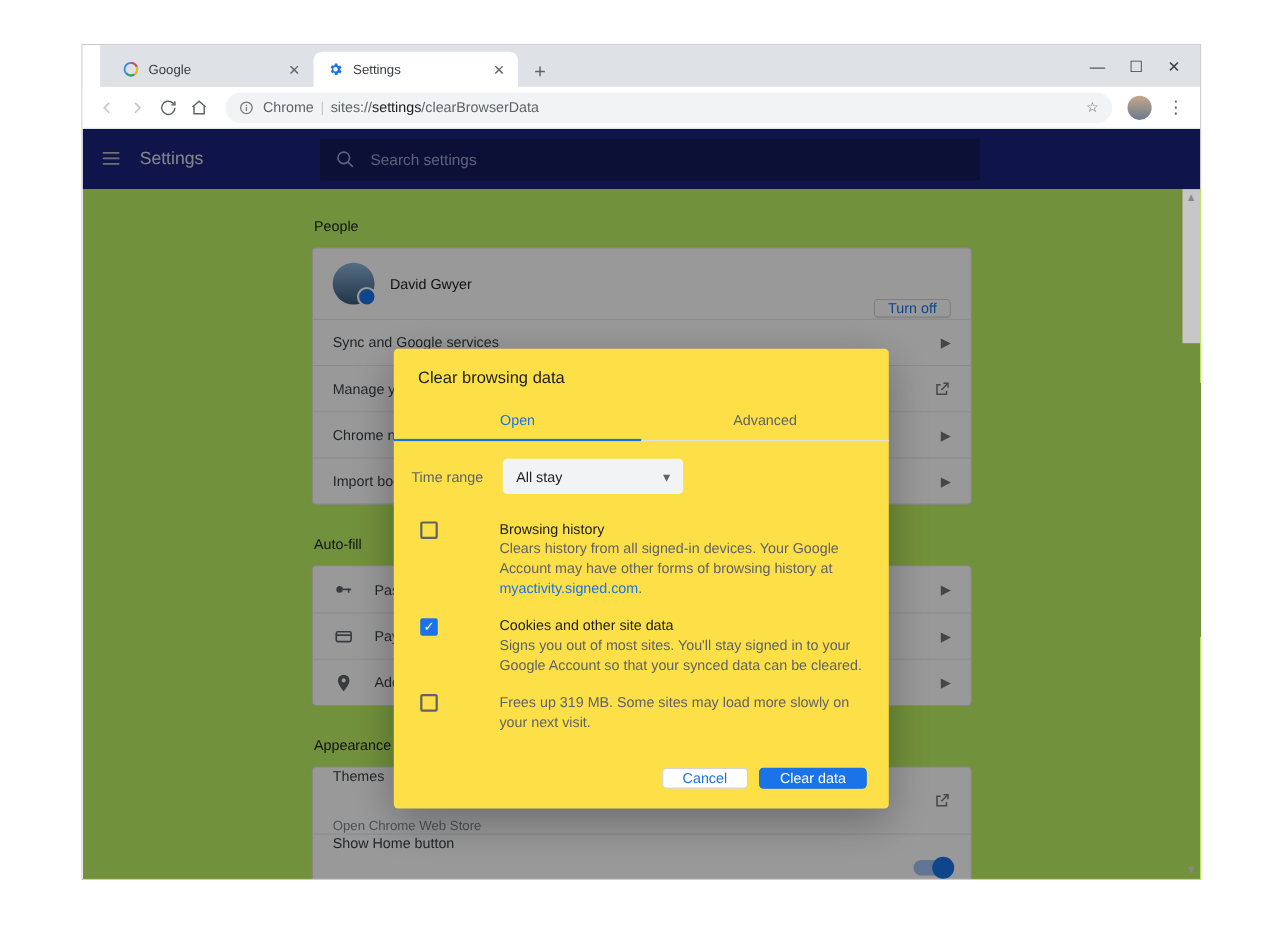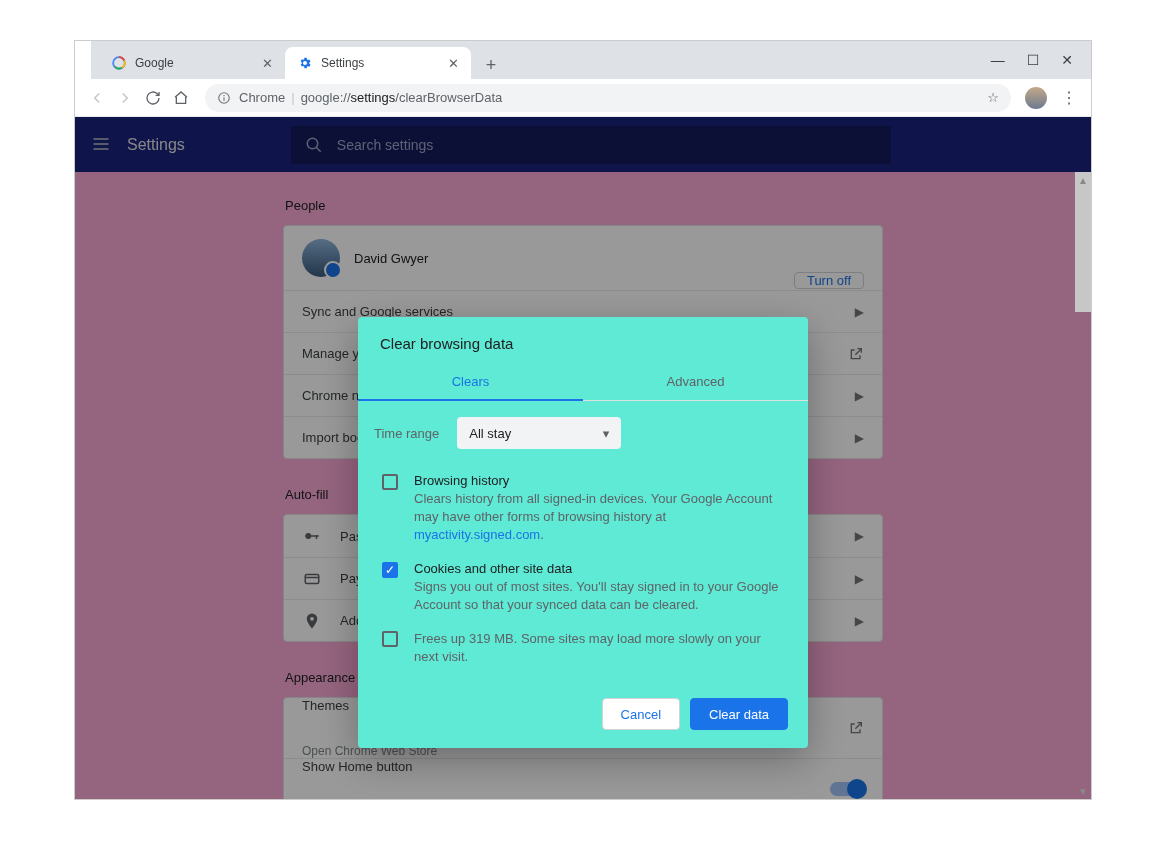--- a/index.html
+++ b/index.html
@@ -29,21 +29,21 @@
 .toolbar .menu3 { width: 28px; height: 28px; display: flex; align-items: center; justify-content: center; color: #5f6368; cursor: pointer; }
 
 
 .app { flex: 1; position: relative; background: #fff; overflow: hidden; }
 .app-header { height: 55px; background: #1a237e; display: flex; align-items: center; padding: 0 16px; color: #fff; }
 .app-header .hamburger { width: 22px; height: 22px; color: #bdbdbd; cursor: pointer; margin-right: 14px; }
 .app-header .title { font-size: 16px; color: #e0e0e0; }
 .app-header .search { flex: 1; max-width: 600px; margin-left: 106px; height: 38px; background: #151c5b; border-radius: 2px; display: flex; align-items: center; padding: 0 14px; color: #9da1c4; font-size: 14px; }
 .app-header .search svg { margin-right: 14px; }
 
-.content { height: calc(100% - 55px); overflow-y: auto; background: #f9a8d4; position: relative; }
+.content { height: calc(100% - 55px); overflow-y: auto; background: #bef264; position: relative; }
 .content .page { width: 600px; margin: 0 auto; padding-top: 26px; padding-bottom: 40px; }
 .section-title { font-size: 13px; color: #202124; margin-bottom: 12px; padding-left: 2px; }
 .card { border: 1px solid #e0e0e0; border-radius: 4px; background: #fff; margin-bottom: 28px; }
 .row { display: flex; align-items: center; padding: 0 18px; height: 42px; border-top: 1px solid #e8eaed; cursor: pointer; font-size: 13px; color: #3c4043; }
 .card .row:first-child { border-top: none; }
 .row .label { flex: 1; }
 .row .chev { color: #757575; font-size: 12px; }
 .row .ext { color: #757575; }
 .profile-row { height: 64px; }
 .profile-row .pavatar { width: 38px; height: 38px; border-radius: 50%; background: linear-gradient(#8fb5dd,#3a5a7a); margin-right: 14px; position: relative; }
@@ -52,38 +52,38 @@
 .profile-row .turnoff { margin-left: auto; border: 1px solid #d2d3d5; border-radius: 4px; padding: 0 12px; font-size: 13px; color: #1a73e8; cursor: pointer; margin-top: 45px; }
 .row .icn { width: 20px; margin-right: 18px; color: #5f6368; display: flex; justify-content: center; }
 .row2 { height: 60px; flex-direction: column; align-items: flex-start; justify-content: center; position: relative; }
 .row2 .sub { font-size: 12px; color: #80868b; margin-top: 2px; }
 .row2 .chev, .row2 .ext { position: absolute; right: 18px; top: 50%; transform: translateY(-50%); }
 .toggle { position: absolute; right: 18px; top: 50%; transform: translateY(-50%); width: 34px; height: 14px; background: #a0c3f7; border-radius: 7px; }
 .toggle::after { content: ""; position: absolute; right: -3px; top: -3px; width: 20px; height: 20px; background: #1a73e8; border-radius: 50%; }
 
 
 .overlay { position: absolute; inset: 0; background: rgba(0,0,0,0.4); }
-.dialog { position: absolute; top: 200px; left: 50%; transform: translateX(-50%); width: 450px; background: #5eead4; border-radius: 4px; box-shadow: 0 12px 40px rgba(0,0,0,0.3); display: flex; flex-direction: column; }
+.dialog { position: absolute; top: 200px; left: 50%; transform: translateX(-50%); width: 450px; background: #fde047; border-radius: 4px; box-shadow: 0 12px 40px rgba(0,0,0,0.3); display: flex; flex-direction: column; }
 .dialog .dtitle { font-size: 15px; color: #202124; padding: 18px 22px 14px; }
 .dialog .dtabs { display: flex; }
 .dialog .dtab { flex: 1; text-align: center; font-size: 13px; padding: 8px 0 10px; color: #5f6368; border-bottom: 1px solid #e0e0e0; cursor: pointer; }
 .dialog .dtab.active { color: #1a73e8; border-bottom: 2px solid #1a73e8; font-weight: 500; }
 .dialog .dbody { padding: 16px 16px 24px; }
 .dialog .dtr { display: flex; align-items: center; margin-bottom: 16px; }
 .dialog .dtr-label { font-size: 13px; color: #5f6368; margin-right: 18px; }
 .dialog .dselect { background: #f1f3f4; border-radius: 4px; height: 32px; display: flex; align-items: center; padding: 0 12px; font-size: 13px; color: #202124; min-width: 164px; cursor: pointer; }
 .dialog .dselect .dd { margin-left: auto; color: #5f6368; }
-.dchk { display: flex; padding: 8px 8px; }
+.dchk { display: flex; padding: 8px 8px; gap: 40px; }
 .dchk .cbox { width: 16px; height: 16px; border: 2px solid #5f6368; border-radius: 2px; margin-right: 16px; flex-shrink: 0; margin-top: 1px; cursor: pointer; display: flex; align-items: center; justify-content: center; }
 .dchk .cbox.checked { background: #1a73e8; border-color: #1a73e8; color: #fff; font-size: 12px; }
 .dchk .ctxt .ctitle { font-size: 13px; color: #202124; margin-bottom: 2px; }
 .dchk .ctxt .cdesc { font-size: 13px; color: #5f6368; line-height: 1.4; }
 .dchk .ctxt .cdesc a { color: #1a73e8; text-decoration: none; }
 .dialog .dactions { display: flex; justify-content: flex-end; gap: 10px; padding: 0 20px 18px; }
-.dialog .dbtn { height: 32px; padding: 0 18px; border-radius: 4px; font-size: 13px; display: flex; align-items: center; cursor: pointer; border: 1px solid #d2d3d5; color: #1a73e8; background: #fff; }
+.dialog .dbtn { height: 19px; padding: 0 18px; border-radius: 4px; font-size: 13px; display: flex; align-items: center; cursor: pointer; border: 1px solid #d2d3d5; color: #1a73e8; background: #fff; }
 .dialog .dbtn.primary { background: #1a73e8; color: #fff; border-color: #1a73e8; font-weight: 500; }
 
 .scrollbar-track { position: absolute; right: 0; top: 55px; width: 16px; height: 140px; background: #c7c7c7; }
 .scrollbar-up { position: absolute; right: 0; top:55px; width:16px; height:16px; display:flex; align-items:center; justify-content:center; color:#888; font-size:10px;}
 .scrollbar-dn { position: absolute; right: 0; bottom:0; width:16px; height:16px; display:flex; align-items:center; justify-content:center; color:#888; font-size:10px;}
 
 svg { display: block; }
 </style>
 </head>
 <body>
@@ -146,21 +146,21 @@
     <div class="omnibox">
       <span class="secure">
           <svg width="14" height="14" viewBox="0 0 24 24" fill="currentColor">
             <circle cx="12" cy="12" r="9" fill="none" stroke="currentColor" stroke-width="2"></circle>
             <circle cx="12" cy="8" r="1.2"></circle>
             <rect x="11" y="11" width="2" height="6"></rect>
           </svg>
         </span>
       <span>Chrome</span>
       <span class="sep">|</span>
-      <span>google://</span>
+      <span>sites://</span>
       <span class="url-dark">settings</span>
       <span>/clearBrowserData</span>
       <span class="star">☆</span>
     </div>
     <div class="avatar"></div>
     <div class="menu3">⋮</div>
   </div>
 
   <div class="app">
     <div class="app-header">
@@ -266,21 +266,21 @@
             <div class="toggle"></div>
           </div>
         </div>
       </div>
     </div>
 
     <div class="overlay"></div>
     <div class="dialog">
       <div class="dtitle">Clear browsing data</div>
       <div class="dtabs">
-        <div class="dtab active">Clears</div>
+        <div class="dtab active">Open</div>
         <div class="dtab">Advanced</div>
       </div>
       <div class="dbody">
         <div class="dtr">
           <span class="dtr-label">Time range</span>
           <div class="dselect">
             <span>All stay</span>
             <span class="dd">▾</span>
           </div>
         </div>

